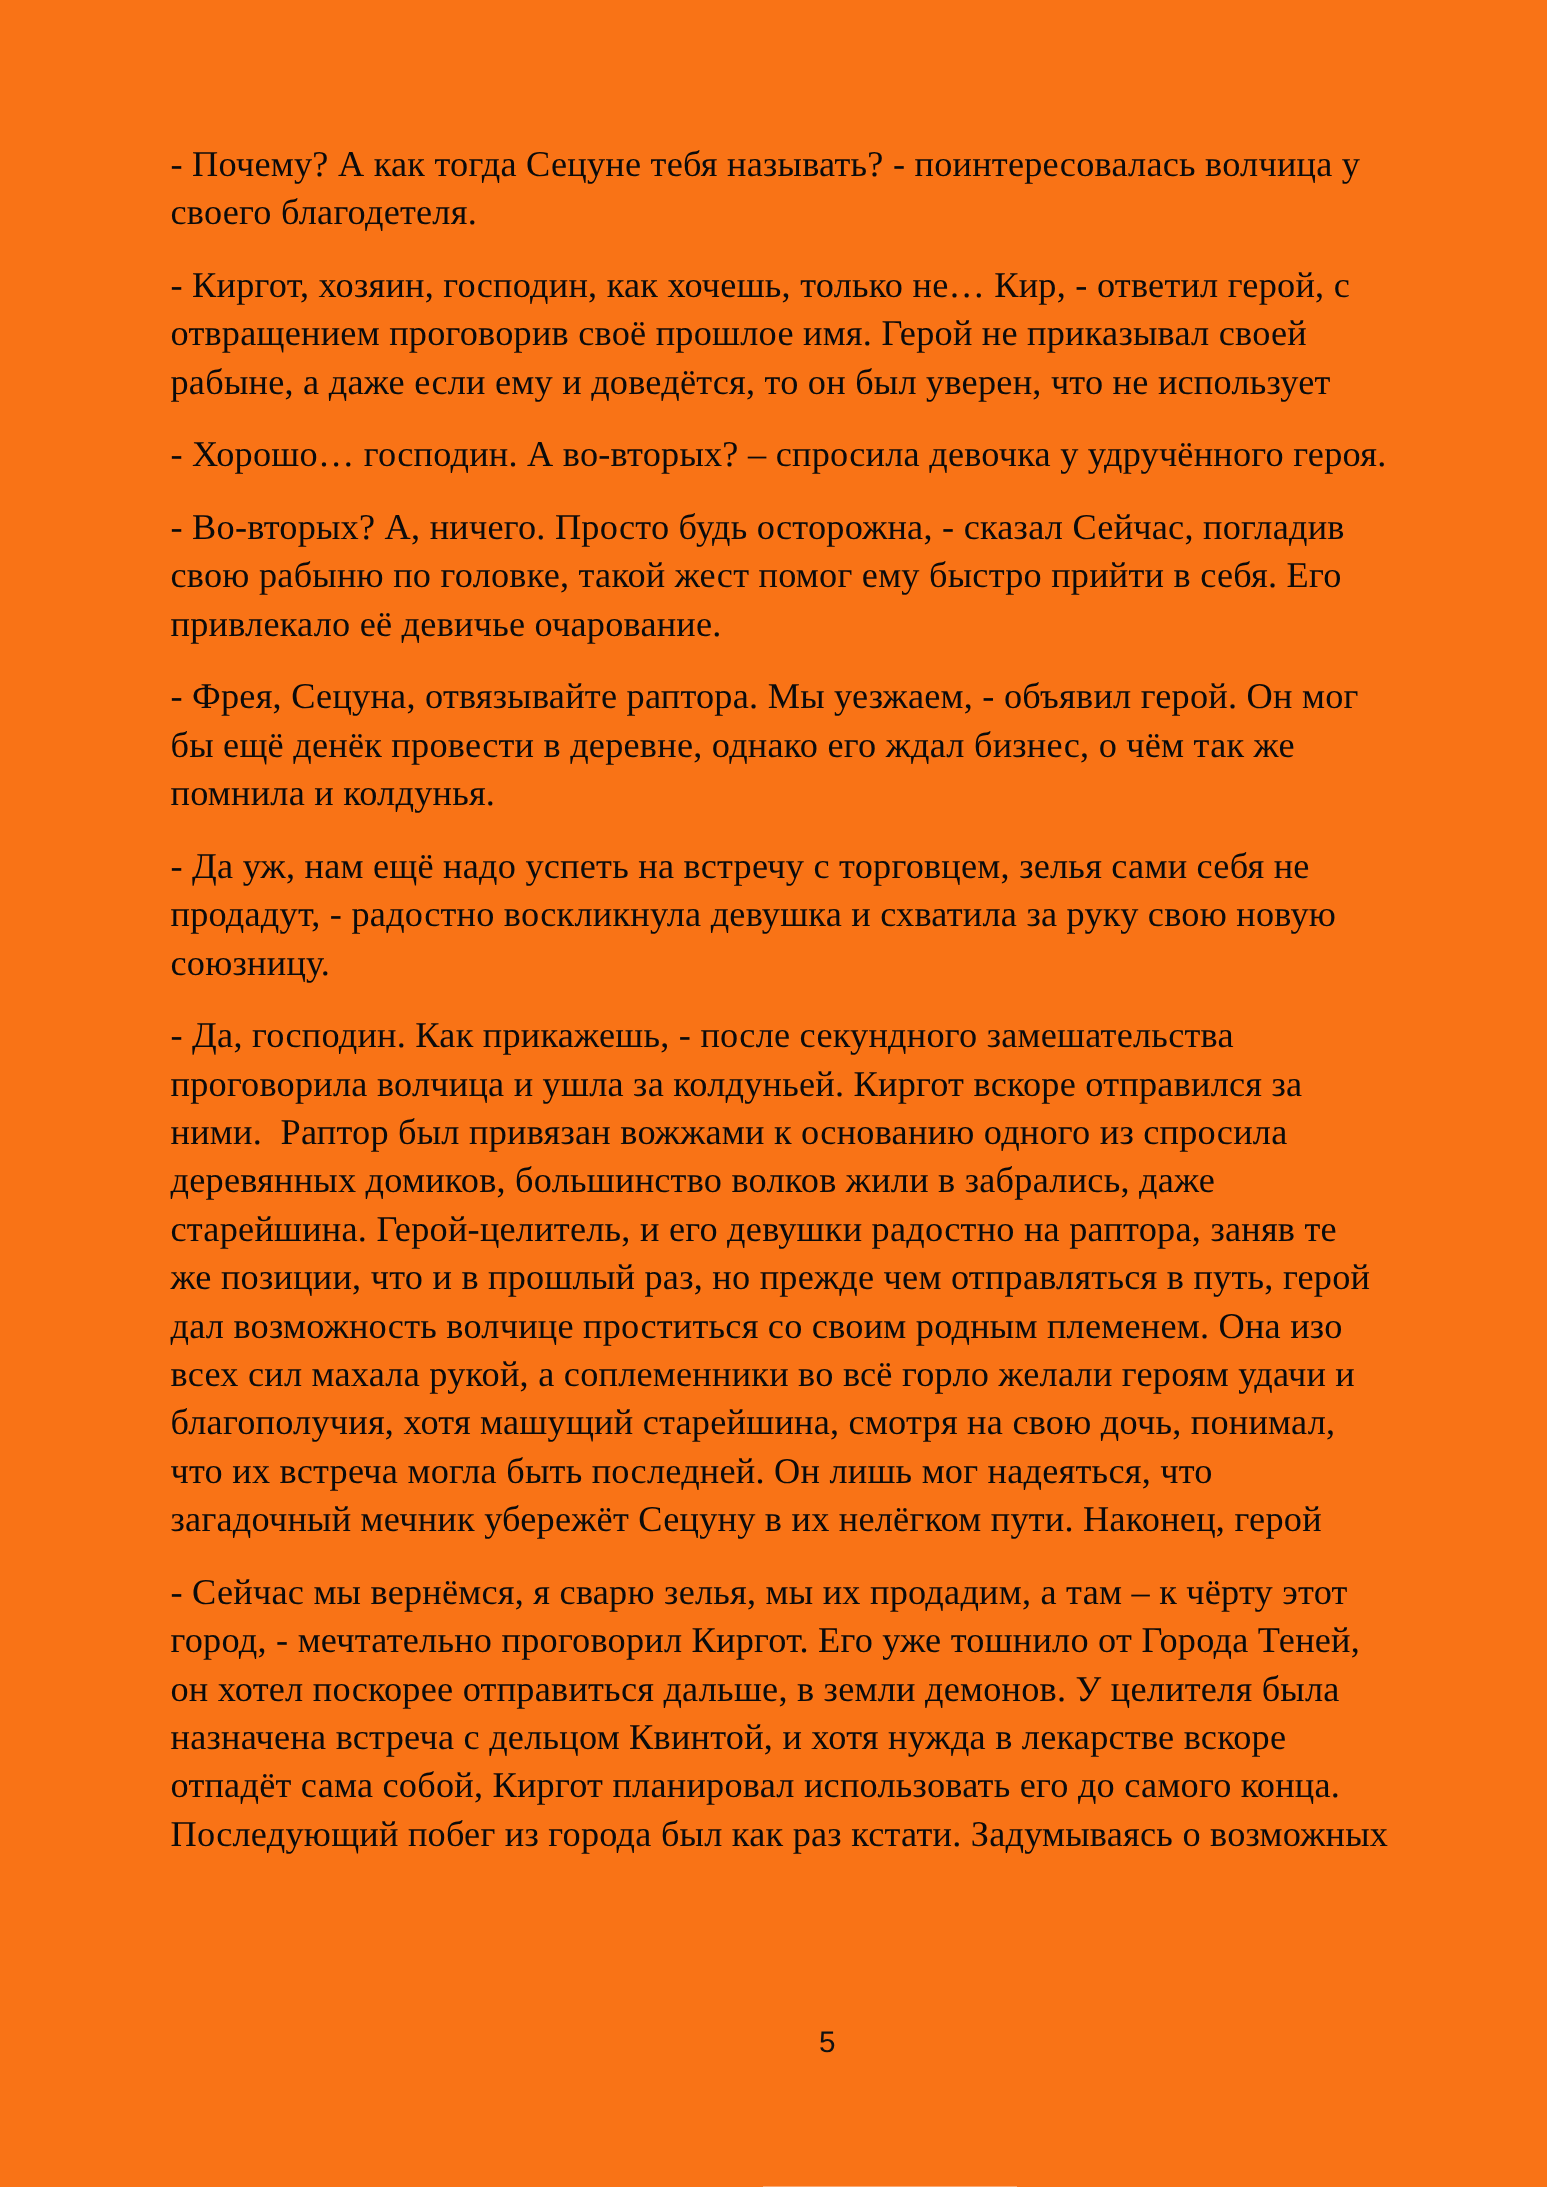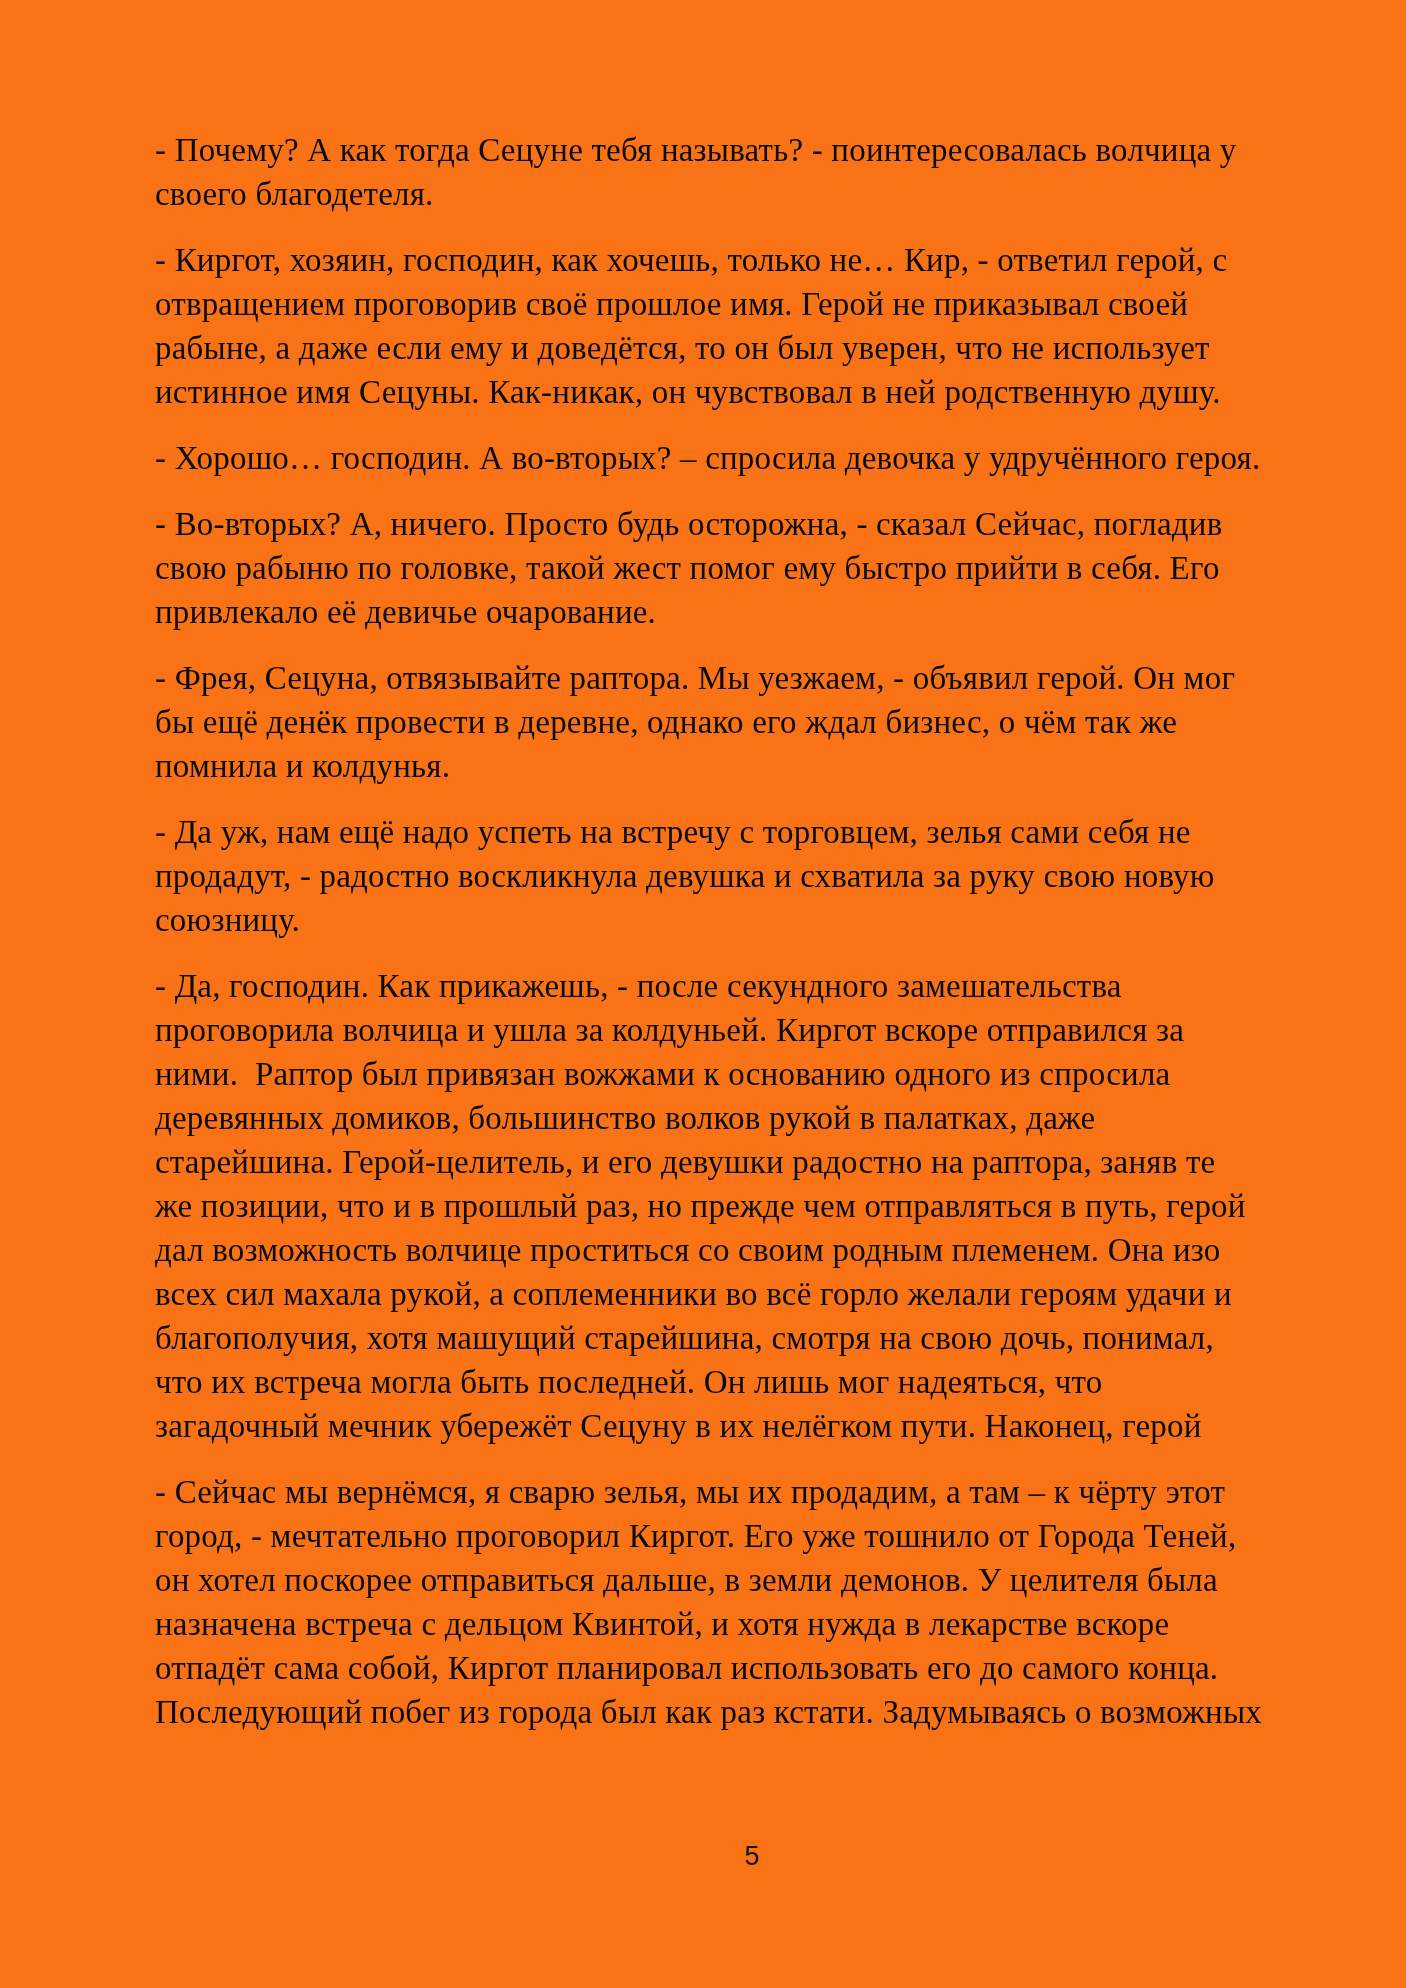--- a/index.html
+++ b/index.html
@@ -49,21 +49,20 @@
 <div class="page">
   <div class="body-text">
       <div class="paragraph">
         <div class="line">- Почему? А как тогда Сецуне тебя называть? - поинтересовалась волчица у</div>
         <div class="line">своего благодетеля.</div>
       </div>
       <div class="paragraph">
         <div class="line">- Киргот, хозяин, господин, как хочешь, только не… Кир, - ответил герой, с</div>
         <div class="line">отвращением проговорив своё прошлое имя. Герой не приказывал своей</div>
         <div class="line">рабыне, а даже если ему и доведётся, то он был уверен, что не использует</div>
-        <div class="line">истинное имя Сецуны. Как-никак, он чувствовал в ней родственную душу.</div>
       </div>
       <div class="paragraph">
         <div class="line">- Хорошо… господин. А во-вторых? – спросила девочка у удручённого героя.</div>
       </div>
       <div class="paragraph">
         <div class="line">- Во-вторых? А, ничего. Просто будь осторожна, - сказал Сейчас, погладив</div>
         <div class="line">свою рабыню по головке, такой жест помог ему быстро прийти в себя. Его</div>
         <div class="line">привлекало её девичье очарование.</div>
       </div>
       <div class="paragraph">
@@ -73,21 +72,21 @@
       </div>
       <div class="paragraph">
         <div class="line">- Да уж, нам ещё надо успеть на встречу с торговцем, зелья сами себя не</div>
         <div class="line">продадут, - радостно воскликнула девушка и схватила за руку свою новую</div>
         <div class="line">союзницу.</div>
       </div>
       <div class="paragraph">
         <div class="line">- Да, господин. Как прикажешь, - после секундного замешательства</div>
         <div class="line">проговорила волчица и ушла за колдуньей. Киргот вскоре отправился за</div>
         <div class="line">ними.  Раптор был привязан вожжами к основанию одного из спросила</div>
-        <div class="line">деревянных домиков, большинство волков рукой в палатках, даже</div>
+        <div class="line">деревянных домиков, большинство волков жили в забрались, даже</div>
         <div class="line">старейшина. Герой-целитель, и его девушки радостно на раптора, заняв те</div>
         <div class="line">же позиции, что и в прошлый раз, но прежде чем отправляться в путь, герой</div>
         <div class="line">дал возможность волчице проститься со своим родным племенем. Она изо</div>
         <div class="line">всех сил махала рукой, а соплеменники во всё горло желали героям удачи и</div>
         <div class="line">благополучия, хотя машущий старейшина, смотря на свою дочь, понимал,</div>
         <div class="line">что их встреча могла быть последней. Он лишь мог надеяться, что</div>
         <div class="line">загадочный мечник убережёт Сецуну в их нелёгком пути. Наконец, герой</div>
       </div>
       <div class="paragraph">
         <div class="line">- Сейчас мы вернёмся, я сварю зелья, мы их продадим, а там – к чёрту этот</div>

